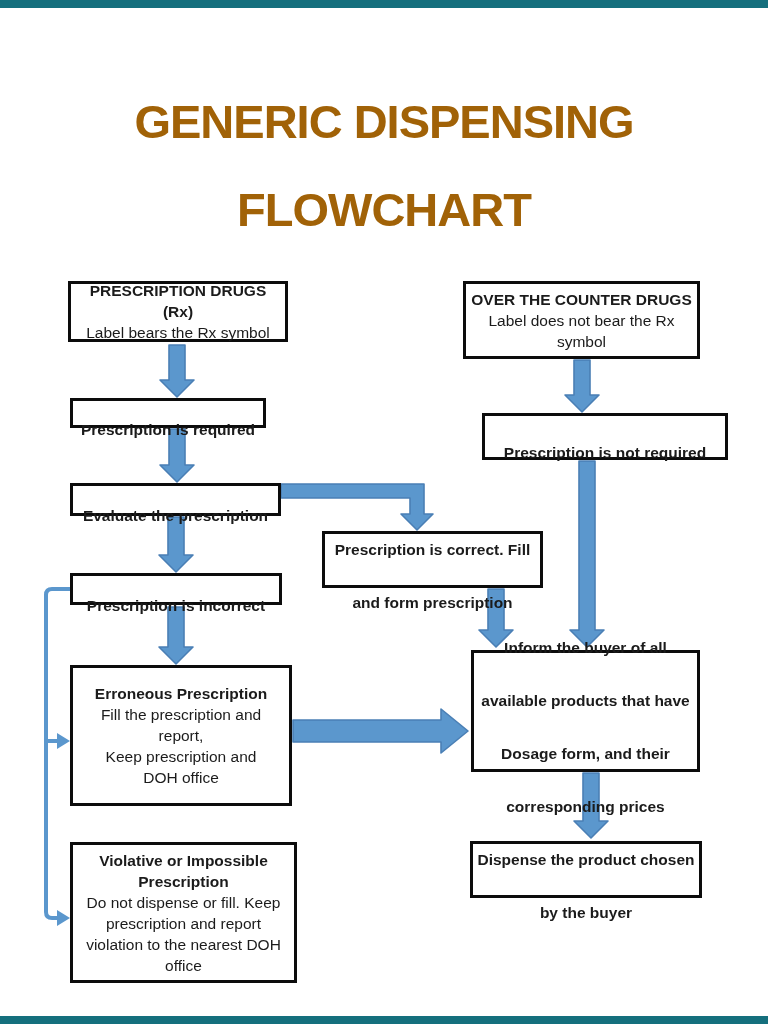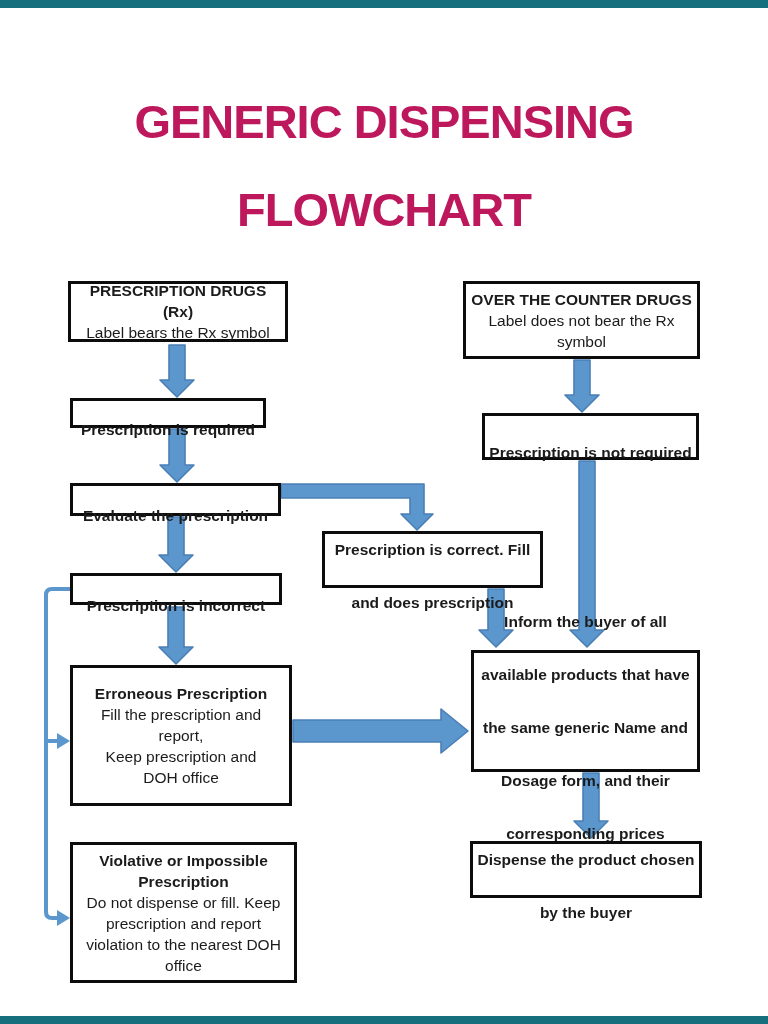--- a/index.html
+++ b/index.html
@@ -6,21 +6,21 @@
   .page{
     position:relative;width:768px;height:1024px;overflow:hidden;
     background:#fff;font-family:"Liberation Sans","DejaVu Sans",sans-serif;
     color:var(--text,#1b1b1b);
   }
   .edge-bar{position:absolute;left:0;width:768px;height:8px;}
   .edge-bar.top{top:0;background:var(--bar-top,#156f7d);}
   .edge-bar.bottom{bottom:0;background:var(--bar-bottom,#156f7d);}
   .title{
     position:absolute;left:0;top:78px;width:768px;text-align:center;
-    font-weight:700;font-size:47px;line-height:88px;letter-spacing:-1px;color:#be185d;
+    font-weight:700;font-size:47px;line-height:88px;letter-spacing:-1px;color:#a16207;
   }
   .title div{white-space:nowrap;}
   .node{
     position:absolute;box-sizing:border-box;background:#fff;
     border:3px solid var(--box-border,#0c0c0c);
     display:flex;flex-direction:column;justify-content:center;align-items:center;
     text-align:center;font-size:15.5px;line-height:21px;padding:2px 4px;
   }
   .node .t{font-weight:700;display:block;}
   .node .l{font-weight:400;display:block;}
@@ -74,43 +74,42 @@
   <div class="node allbold" style="left:70px;top:398px;width:196px;height:30px">
     <span class="l">Prescription is required</span>
   </div>
 
   <div class="node allbold" style="left:70px;top:483px;width:211px;height:33px">
     <span class="l">Evaluate the prescription</span>
   </div>
 
   <div class="node allbold" style="left:322px;top:531px;width:221px;height:57px">
     <span class="l">Prescription is correct. Fill</span>
-    <span class="l">and does prescription</span>
+    <span class="l">and form prescription</span>
   </div>
 
   <div class="node allbold" style="left:70px;top:573px;width:212px;height:32px">
     <span class="l">Prescription is incorrect</span>
   </div>
 
-  <div class="node allbold" style="left:482px;top:413px;width:217px;height:47px">
+  <div class="node allbold" style="left:482px;top:413px;width:246px;height:47px">
     <span class="l">Prescription is not required</span>
   </div>
 
   <div class="node" style="left:70px;top:665px;width:222px;height:141px">
     <span class="t">Erroneous Prescription</span>
     <span class="l">Fill the prescription and</span>
     <span class="l">report,</span>
     <span class="l">Keep prescription and</span>
     <span class="l">DOH office</span>
   </div>
 
   <div class="node allbold" style="left:471px;top:650px;width:229px;height:122px">
     <span class="l">Inform the buyer of all</span>
     <span class="l">available products that have</span>
-    <span class="l">the same generic Name and</span>
     <span class="l">Dosage form, and their</span>
     <span class="l">corresponding prices</span>
   </div>
 
   <div class="node" style="left:70px;top:842px;width:227px;height:141px">
     <span class="t">Violative or Impossible</span>
     <span class="t">Prescription</span>
     <span class="l">Do not dispense or fill. Keep</span>
     <span class="l">prescription and report</span>
     <span class="l">violation to the nearest DOH</span>

